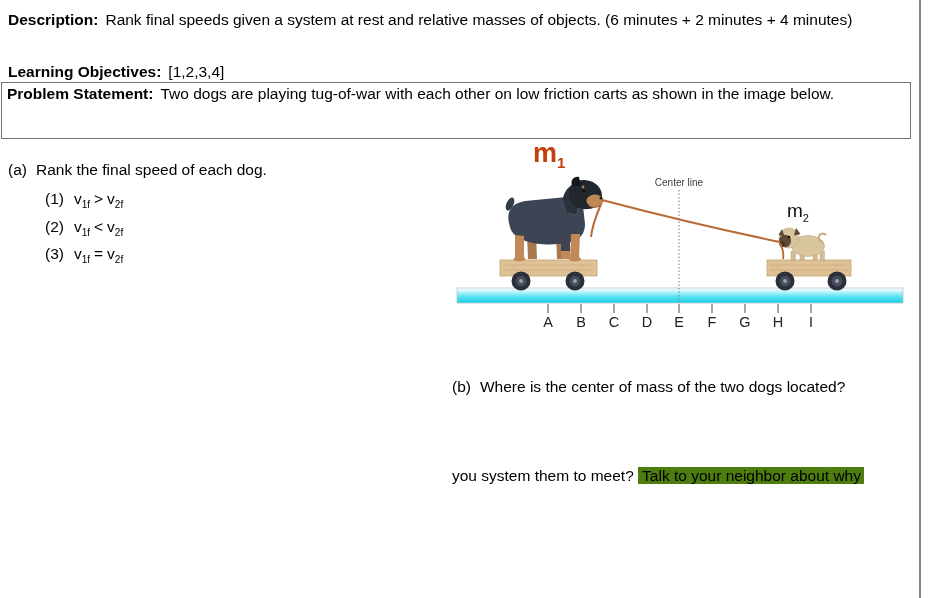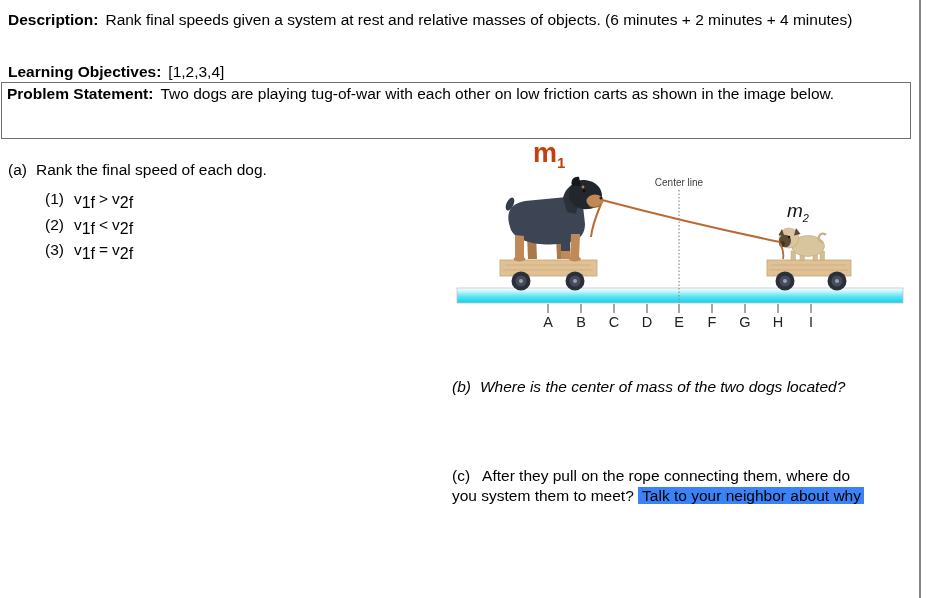--- a/index.html
+++ b/index.html
@@ -15,33 +15,33 @@
   .obj-line   { left:8px;  top:62px; }
   .problem-box {
     left:1px; top:82px; width:910px; height:57px; box-sizing:border-box;
     border:1.5px solid #6f6f6f; padding:1px 5px;
   }
   .qa-head { left:8px; top:160px; }
   .qa-opts { left:45px; top:188px; }
   .qa-opts .opt { line-height:21.5px; }
   .opt-num { margin-right:10px; }
   .opt-op { margin:0 4px; }
-  sub.vf { font-size:16px; }
-  .qb { left:452px; top:377px; width:470px;font-style:italic; }
+  sub.vf { font-size:10px; }
+  .qb { left:452px; top:377px; width:470px; }
   .qc { left:452px; top:466px; width:468px; }
   .qc .line { line-height:19.5px; white-space:nowrap; }
-  .hl { background:#3b82f6; padding:0 3px 0 4px; }
+  .hl { background:#4d7c0f; padding:0 3px 0 4px; }
   .qc-label { margin-right:12px; }
   .qb-label { margin-right:9px; }
   .page-edge { left:919px; top:0; width:1.5px; height:598px; background:#838383; }
   .figure { left:455px; top:138px; width:462px; height:200px; }
   .figure svg { position:absolute; left:0; top:0; font-family:"Liberation Sans", sans-serif; }
   .m1-label { left:78px; top:0px; font-size:27px; color:#c2410c;font-weight:bold; }
   .m1-label sub { font-size:15px; }
-  .m2-label { left:332px; top:62px; font-size:19px; color:#111;font-style:italic; }
+  .m2-label { left:332px; top:62px; font-size:19px; color:#111; }
   .m2-label sub { font-size:11px; }
   .cl-label { left:224px; top:39px; transform:translateX(-50%); font-size:10px; color:#3c3c3c; }
 </style>
 </head>
 <body>
 
 <div class="canvas">
 
   <div class="abs desc-line body-text nowrap">
     <span class="lbl">Description:</span><span>Rank final speeds given a system at rest and relative masses of objects.  (6 minutes + 2 minutes + 4 minutes)</span>
@@ -189,23 +189,20 @@
     <div class="abs m2-label"><span>m</span><sub>2</sub></div>
     <div class="abs cl-label nowrap">Center line</div>
   </div>
 
   <div class="abs qb body-text nowrap">
     <span class="qb-label">(b)</span><span>Where is the center of mass of the two dogs located?</span>
   </div>
 
   <div class="abs qc body-text">
     <div class="line">
-      <span class="qc-label">(c)</span><span>After they pull on the rope connecting them, where do</span>
-    </div>
-    <div class="line">
       <span>you system them to meet?</span>
       <span class="hl">Talk to your neighbor about why</span>
     </div>
   </div>
 
   <div class="abs page-edge"></div>
 
 </div>
 
 </body></html>

